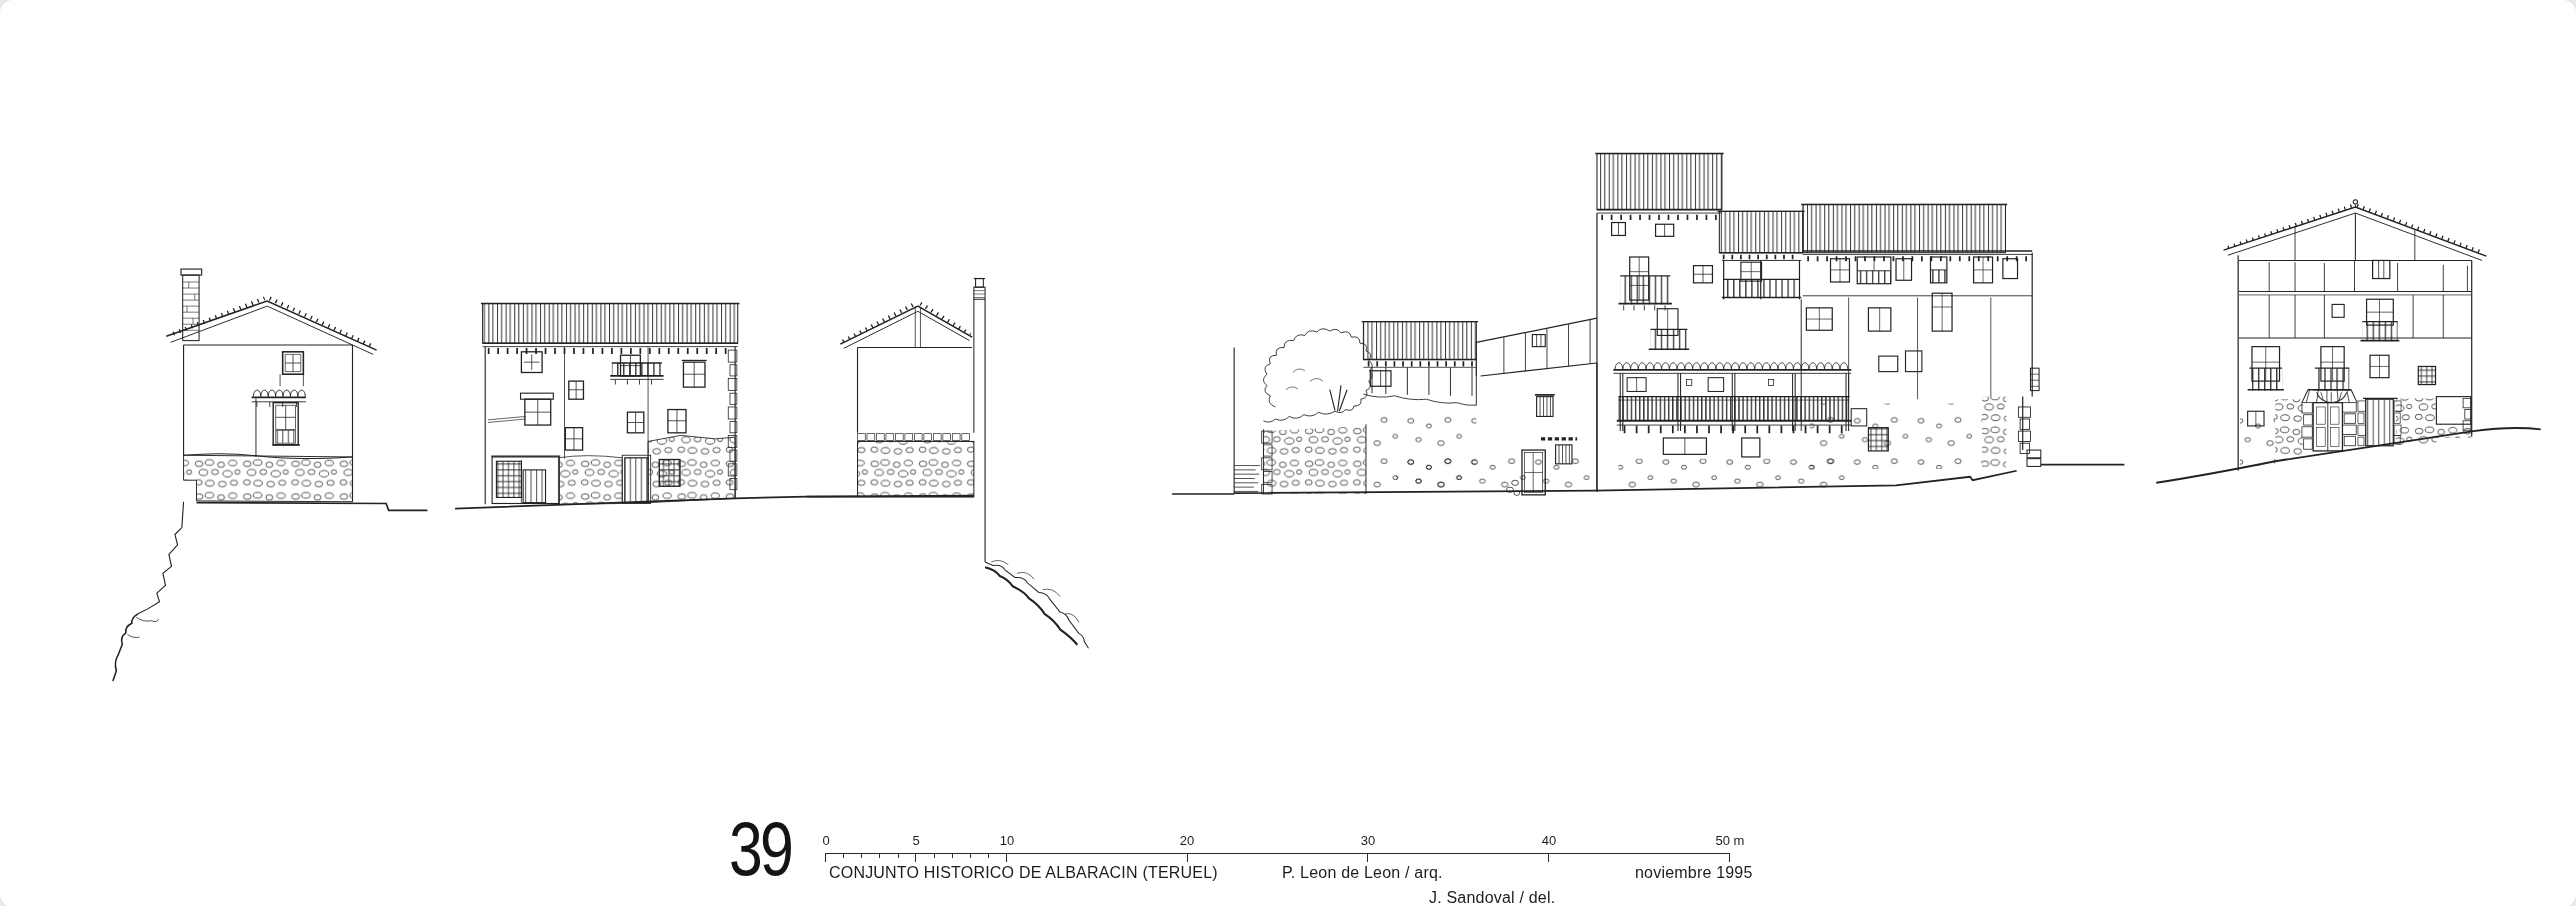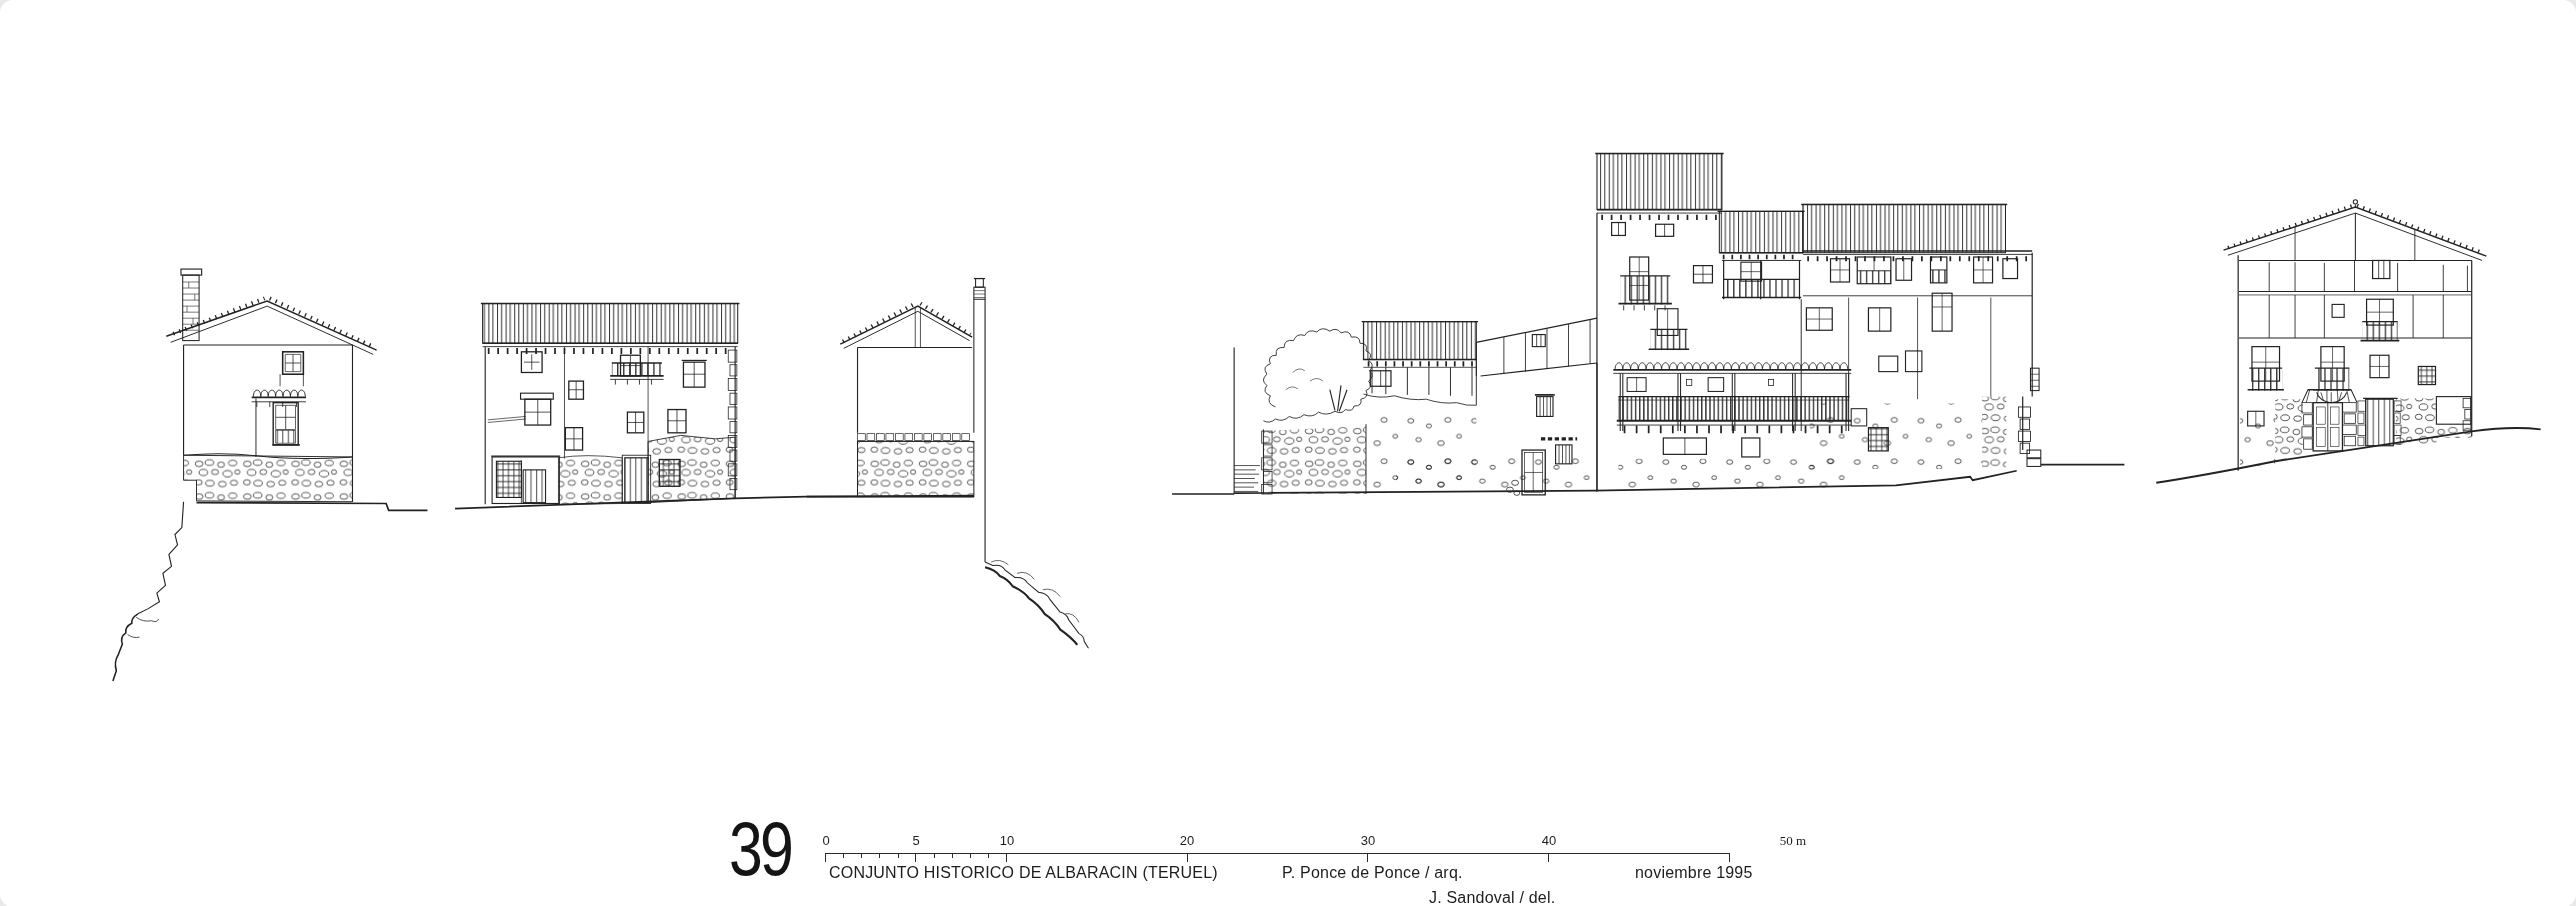--- a/index.html
+++ b/index.html
@@ -528,30 +528,30 @@
         <div class="sb-label" style="left: 890px; top: 833px;">5</div>
         <div class="sb-tick" style="left: 1006px; top: 853px; height: 8.6px;"></div>
         <div class="sb-label" style="left: 981px; top: 833px;">10</div>
         <div class="sb-tick" style="left: 1187px; top: 853px; height: 8.6px;"></div>
         <div class="sb-label" style="left: 1161px; top: 833px;">20</div>
         <div class="sb-tick" style="left: 1367px; top: 853px; height: 8.6px;"></div>
         <div class="sb-label" style="left: 1342px; top: 833px;">30</div>
         <div class="sb-tick" style="left: 1548px; top: 853px; height: 8.6px;"></div>
         <div class="sb-label" style="left: 1523px; top: 833px;">40</div>
         <div class="sb-tick" style="left: 1729px; top: 853px; height: 8.6px;"></div>
-        <div class="sb-label" style="left: 1767px; top: 833px; font-family: Liberation Serif, serif;">50 m</div>
+        <div class="sb-label" style="left: 1704px; top: 833px;">50 m</div>
         <div class="sb-tick" style="left: 843px; top: 853px; height: 5.2px; width: 0.9px;"></div>
         <div class="sb-tick" style="left: 861px; top: 853px; height: 5.2px; width: 0.9px;"></div>
         <div class="sb-tick" style="left: 879px; top: 853px; height: 5.2px; width: 0.9px;"></div>
         <div class="sb-tick" style="left: 898px; top: 853px; height: 5.2px; width: 0.9px;"></div>
         <div class="sb-tick" style="left: 934px; top: 853px; height: 5.2px; width: 0.9px;"></div>
         <div class="sb-tick" style="left: 952px; top: 853px; height: 5.2px; width: 0.9px;"></div>
         <div class="sb-tick" style="left: 970px; top: 853px; height: 5.2px; width: 0.9px;"></div>
         <div class="sb-tick" style="left: 988px; top: 853px; height: 5.2px; width: 0.9px;"></div>
       </div>
 
     <div class="caption cap-title">CONJUNTO HISTORICO DE ALBARACIN (TERUEL)</div>
-    <div class="caption cap-arch">P. Ponce de Ponce / arq.</div>
+    <div class="caption cap-arch">P. Leon de Leon / arq.</div>
     <div class="caption cap-del">J. Sandoval / del.</div>
     <div class="caption cap-date">noviembre 1995</div>
   </div>
 </div>
 
 
 </body></html>

